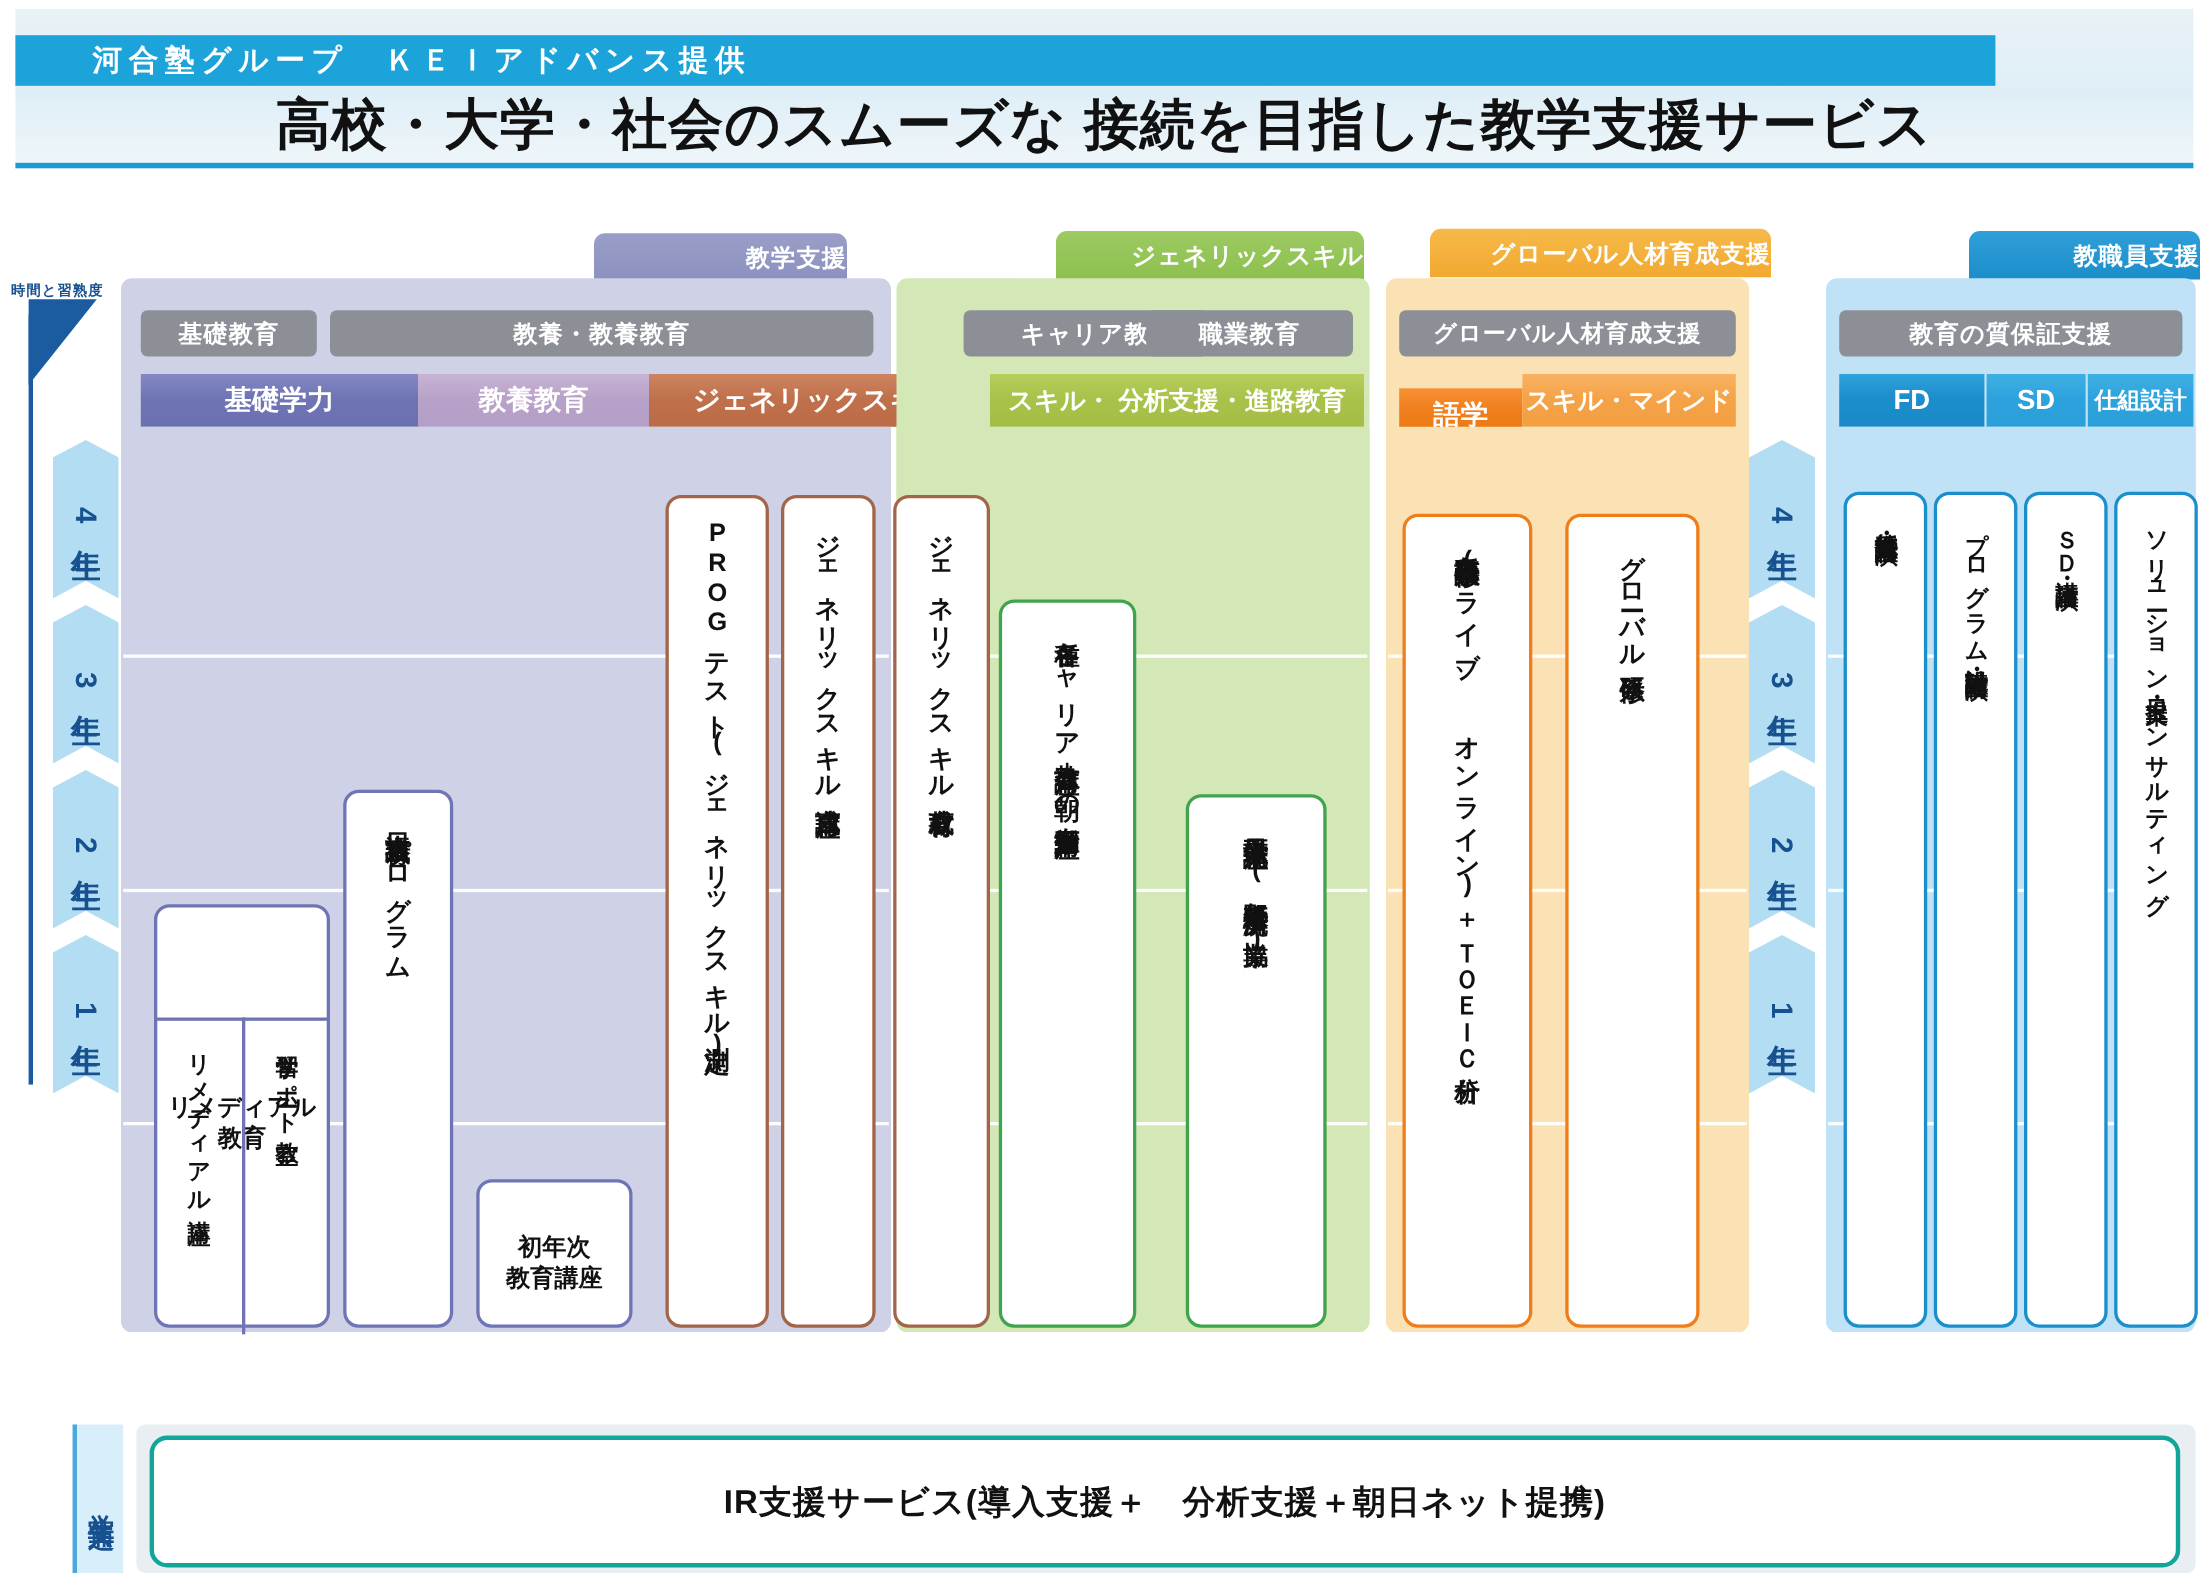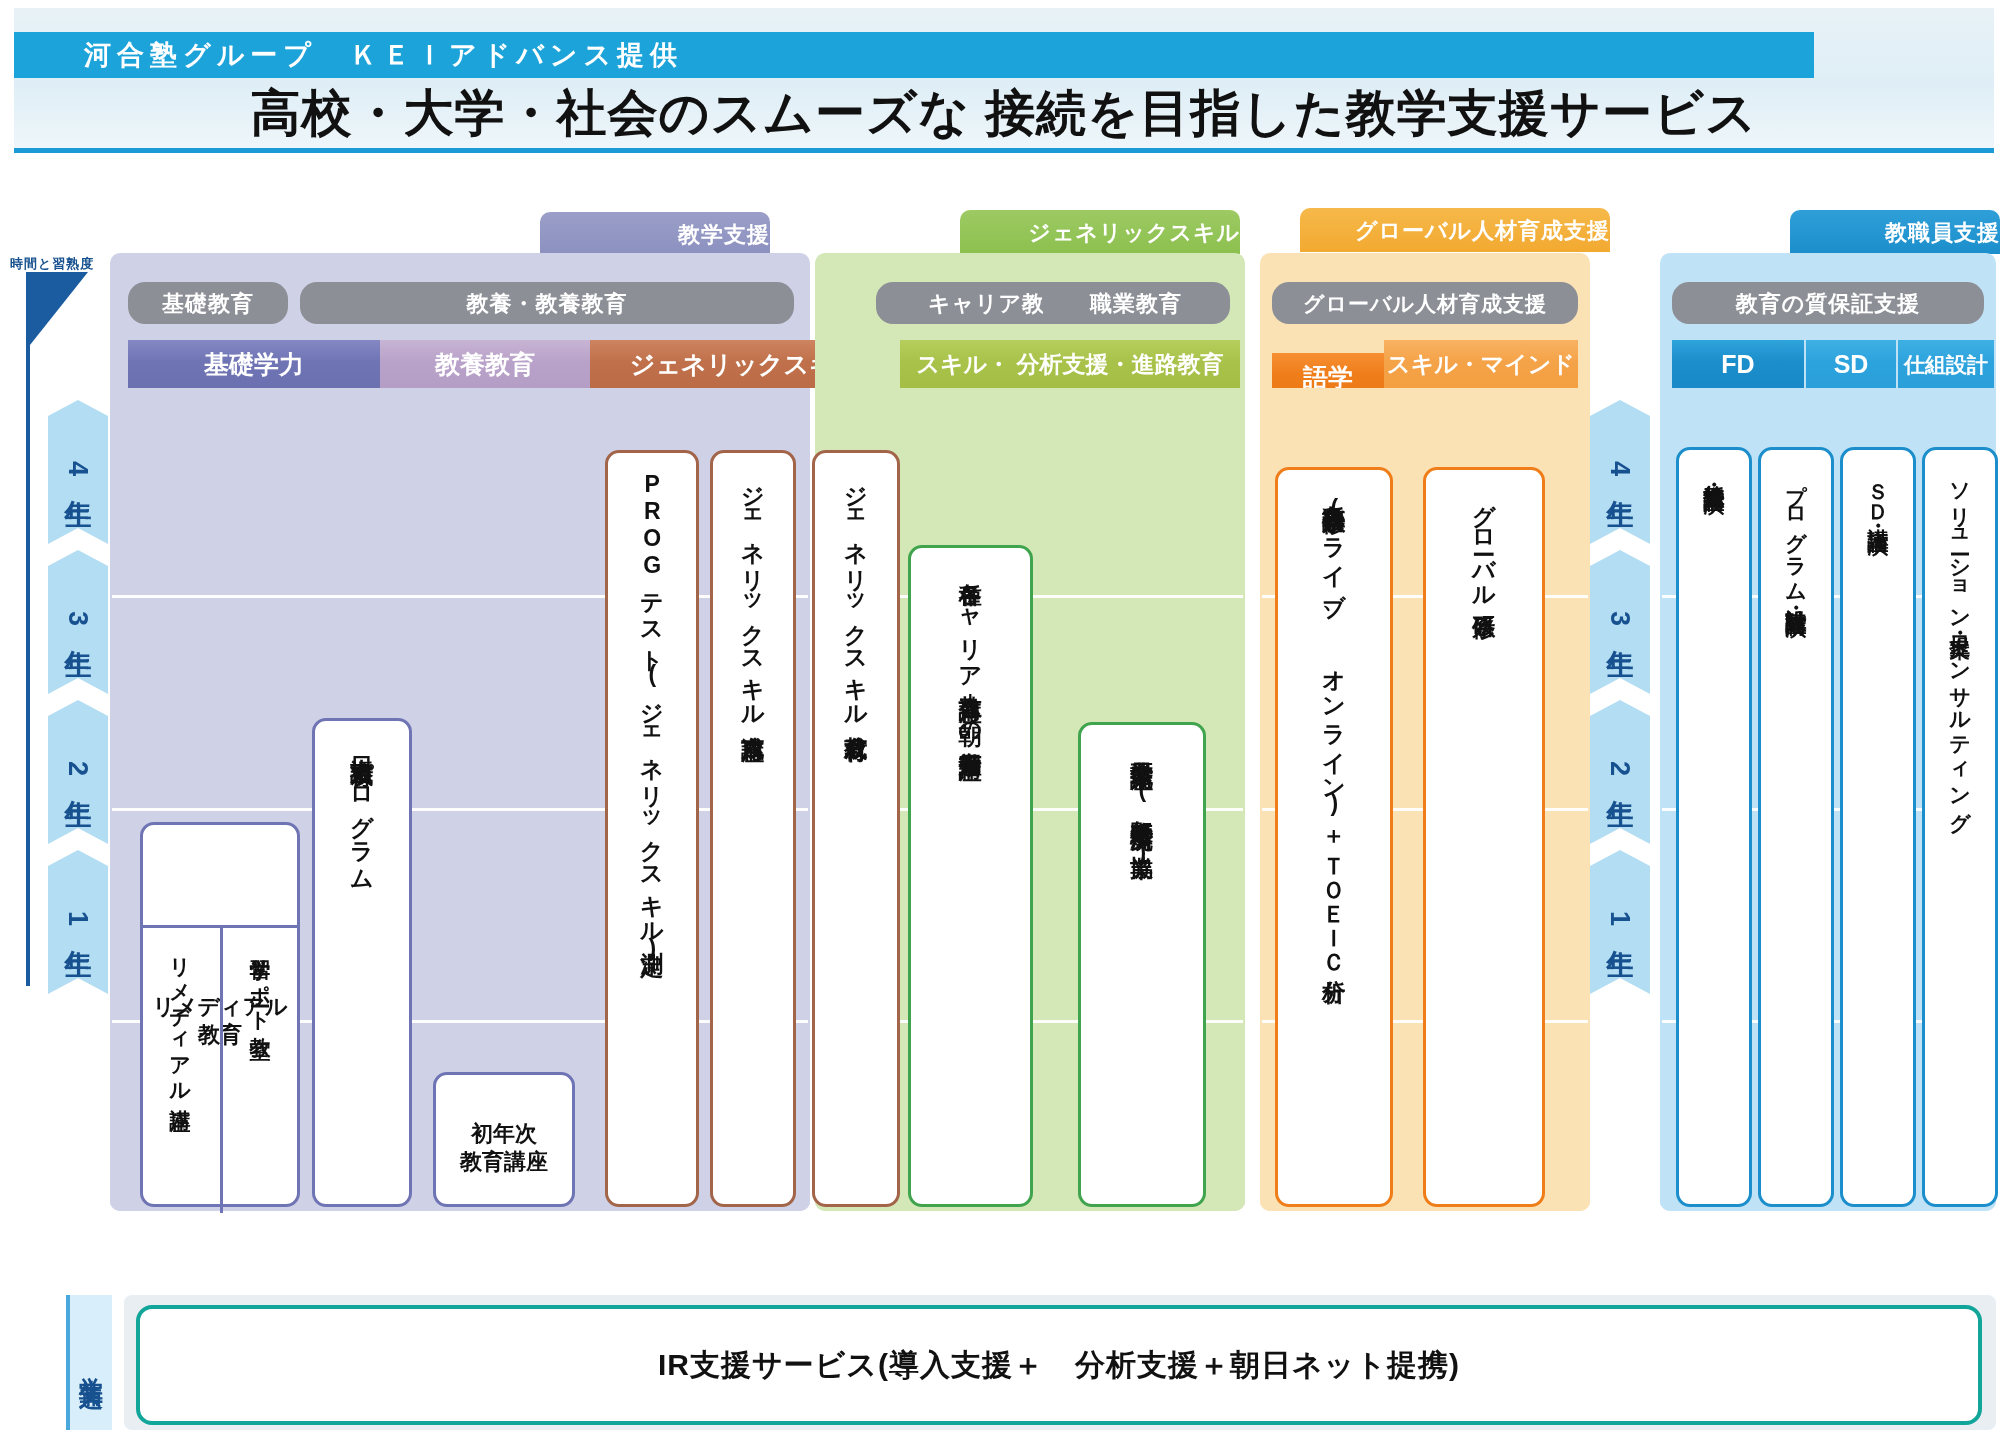--- a/index.html
+++ b/index.html
@@ -44,21 +44,21 @@
   .tab.blue  {background:linear-gradient(180deg,#2f9fd8 0%,#1b8ecb 100%);}
 
   
   .shell{position:absolute;border-radius:10px;}
   .shell.purple{background:#cfd1e6;}
   .shell.green {background:#d4e7b6;}
   .shell.orange{background:#fbe2b4;}
   .shell.blue  {background:#bfe2f6;}
 
   
-  .gband{position:absolute;height:42px;background:#8d8f96;border-radius:17px;
+  .gband{position:absolute;height:42px;background:#8d8f96;border-radius:6px;
          color:#fff;font-size:22px;font-weight:bold;text-align:center;line-height:43px;
          letter-spacing:1px;}
 
   
   .cband{position:absolute;height:48px;color:#fff;font-size:25px;font-weight:bold;
          text-align:center;line-height:49px;letter-spacing:0px;white-space:nowrap;overflow:hidden;}
 
   
   .body{position:absolute;}
 

